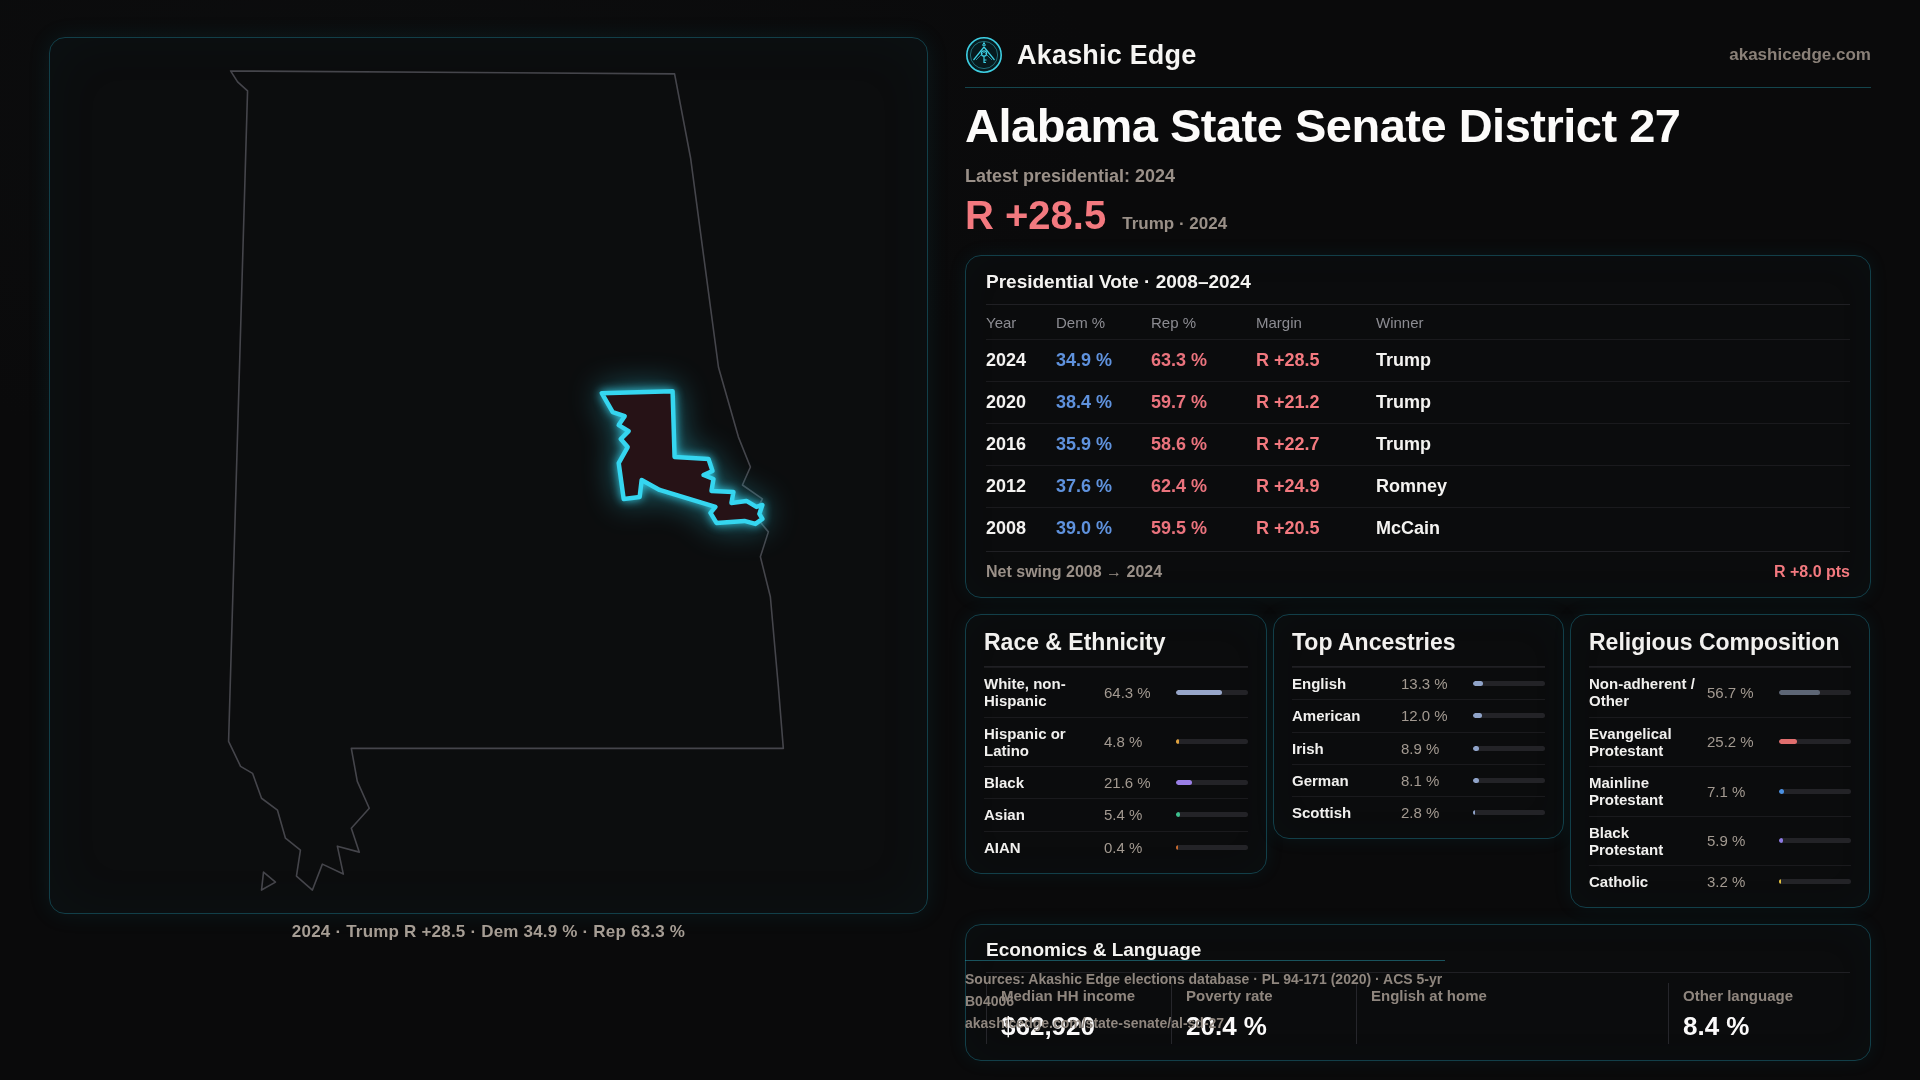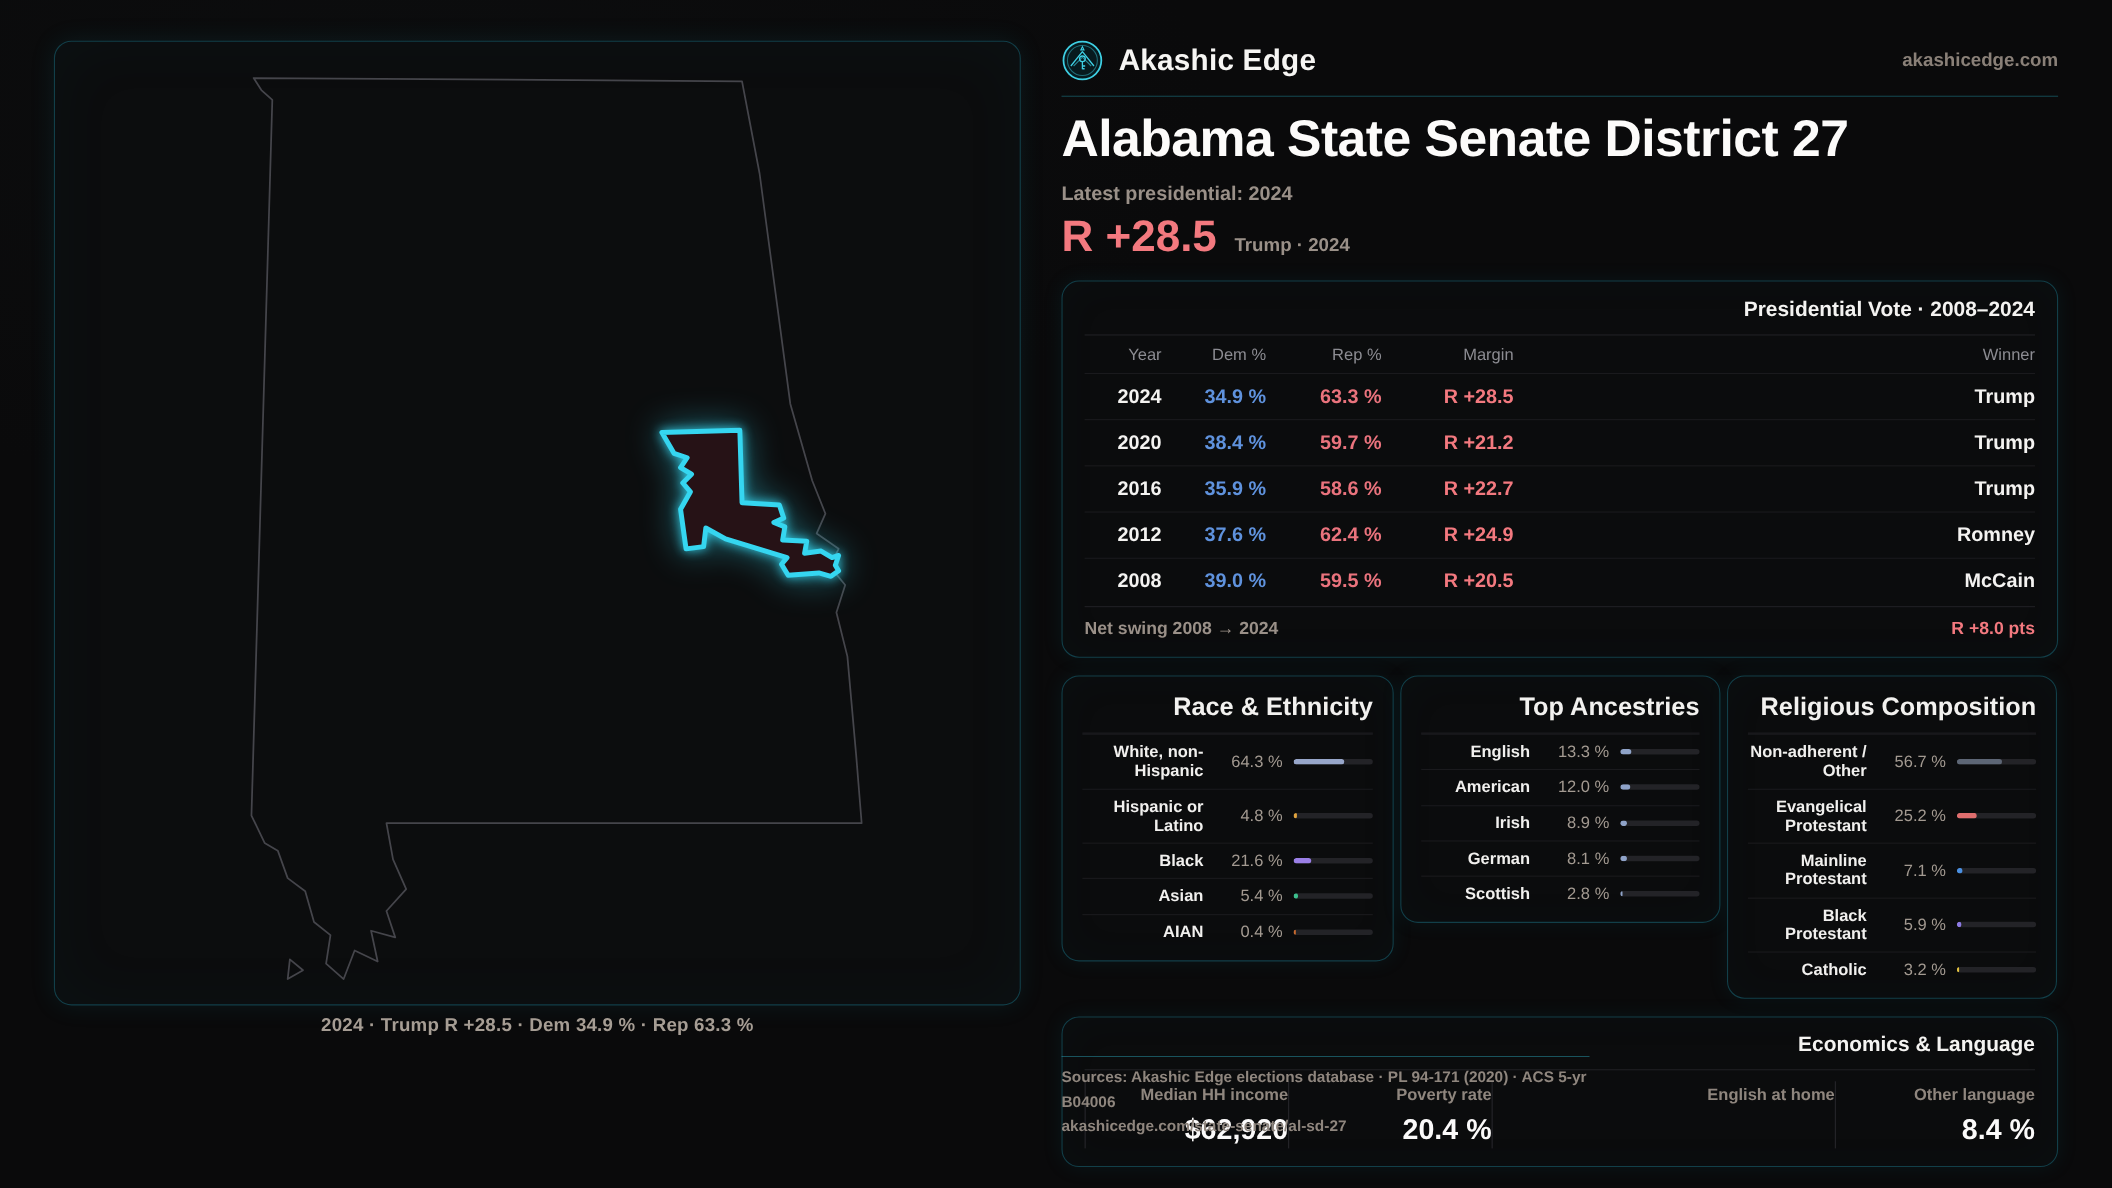--- a/index.html
+++ b/index.html
@@ -28,21 +28,21 @@
   .hdr-rule { border:none; border-top:1px solid #14454d; margin-top:13px; }
 
   .kicker { margin-top:13px; color:#9a9088; font-size:18px; font-weight:700; }
   h1.page-title { margin-top:10px; font-size:47px; font-weight:700; color:#fcfbfa; letter-spacing:-.5px; }
   .latest { margin-top:13px; color:#9a9088; font-size:18px; font-weight:700; }
   .margin-row { margin-top:6px; display:flex; align-items:baseline; gap:16px; }
   .margin-big { font-size:40px; font-weight:700; color:var(--margin-red,#f3797f); }
   .margin-ctx { color:#9a9088; font-size:17px; font-weight:700; }
 
   .card { background:#0b0c0d; border:1px solid #123f49; border-radius:16px;
-    box-shadow:0 0 18px rgba(22,130,150,.10), inset 0 0 40px rgba(18,110,130,.04);text-align:right; }
+    box-shadow:0 0 18px rgba(22,130,150,.10), inset 0 0 40px rgba(18,110,130,.04); }
 
   
   .pres-card { margin-top:17px; padding:15px 20px 12px; }
   .card-title { font-size:19px; font-weight:700; color:#f4f3f1; }
   .card-rule { border:none; border-top:1px solid #202024; margin-top:11px; }
   .t-grid { display:grid; grid-template-columns:70px 95px 105px 120px 1fr; align-items:center; }
   .t-head { padding:9px 0 8px; color:#8c8c92; font-size:15px; font-weight:400; }
   .t-row { padding:10px 0; border-top:1px solid #1a1a1d; font-size:18px; font-weight:700; }
   .t-row .c-year { color:#f4f3f1; }
   .t-row .c-dem { color:var(--dem-blue,#5f92dd); }

